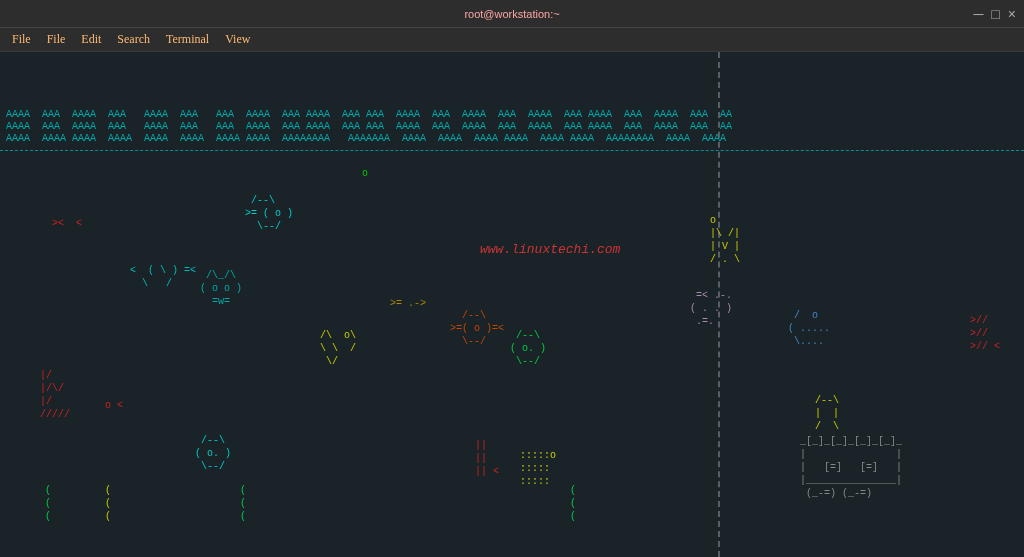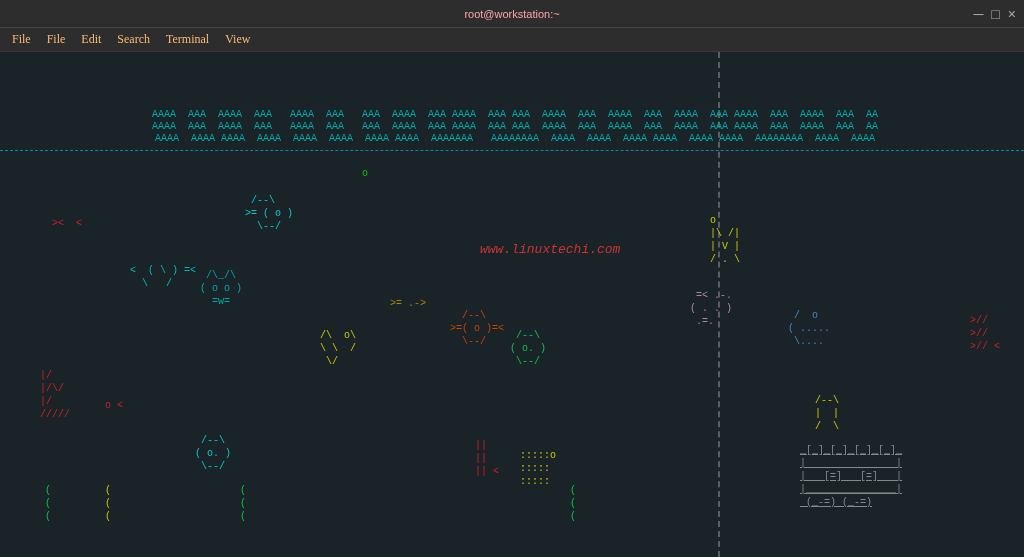--- a/index.html
+++ b/index.html
@@ -92,21 +92,20 @@
 
     
     .wave-row {
       position: absolute;
       left: 0;
       width: 1024px;
       color: #00aaaa;
       font-size: 10px;
       font-family: 'Courier New', monospace;
       white-space: pre;
-      text-align: center;
     }
 
     
     .creature {
       position: absolute;
       font-family: 'Courier New', monospace;
       font-size: 10px;
       white-space: pre;
       line-height: 13px;
     }
@@ -130,21 +129,21 @@
     <span class="menu-item">Search</span>
     <span class="menu-item">Terminal</span>
     <span class="menu-item">View</span>
   </div>
 
 <div id="terminal">
   <div class="dashed-hline"></div>
   <div class="dashed-vline"></div>
 <div class="wave-row" style="top: 57px;"> AAAA  AAA  AAAA  AAA   AAAA  AAA   AAA  AAAA  AAA AAAA  AAA AAA  AAAA  AAA  AAAA  AAA  AAAA  AAA AAAA  AAA  AAAA  AAA  AA</div>
     <div class="wave-row" style="top: 69px;"> AAAA  AAA  AAAA  AAA   AAAA  AAA   AAA  AAAA  AAA AAAA  AAA AAA  AAAA  AAA  AAAA  AAA  AAAA  AAA AAAA  AAA  AAAA  AAA  AA</div>
-    <div class="wave-row" style="top: 81px;"> AAAA  AAAA AAAA  AAAA  AAAA  AAAA  AAAA AAAA  AAAAAAA   AAAAAAAA  AAAA  AAAA  AAAA AAAA  AAAA AAAA  AAAAAAAA  AAAA  AAAA</div>
+    <div class="wave-row" style="top: 81px;"> AAAA  AAAA AAAA  AAAA  AAAA  AAAA  AAAA AAAA  AAAAAAAA   AAAAAAA  AAAA  AAAA  AAAA AAAA  AAAA AAAA  AAAAAAAA  AAAA  AAAA</div>
     <div class="creature" style="top: 165px; left: 52px; color: rgb(204, 34, 34);">&gt;&lt;  &lt;</div>
     <div class="creature" style="top: 142px; left: 245px; color: rgb(0, 204, 204);"> /--\
 &gt;= ( o )
   \--/</div>
     <div class="creature" style="top: 115px; left: 362px; color: rgb(0, 204, 0);">o</div>
     <div class="creature" style="top: 212px; left: 130px; color: rgb(0, 187, 187);">&lt;  ( \ ) =&lt;
   \   /</div>
     <div class="creature" style="top: 217px; left: 200px; color: rgb(0, 170, 170);"> /\_/\
 ( o o )
   =w=</div>
@@ -190,21 +189,21 @@
 (</div>
     <div class="creature" style="top: 342px; left: 815px; color: rgb(204, 204, 0);">/--\
 |  |
 /  \</div>
     <div class="creature" style="top: 387px; left: 475px; color: rgb(204, 34, 34);">||
 ||
 || &lt;</div>
     <div class="creature" style="top: 397px; left: 520px; color: rgb(204, 204, 0);">:::::o
 :::::
 :::::</div>
-    <div class="creature" style="top: 392px; left: 800px; color: rgb(136, 136, 136); text-decoration: underline;">_[_]_[_]_[_]_[_]_
+    <div class="creature" style="top: 383px; left: 800px; color: rgb(136, 136, 136);">_[_]_[_]_[_]_[_]_
 |               |
 |   [=]   [=]   |
 |_______________|
  (_-=) (_-=)</div>
     <div class="creature" style="top: 432px; left: 570px; color: rgb(0, 204, 68);">(
 (
 (</div>
     <div style="position: absolute; top: 190px; left: 480px; color: rgb(204, 51, 51); font-family: &quot;Courier New&quot;, monospace; font-size: 13px; font-style: italic; white-space: pre;">www.linuxtechi.com</div>
   </div>
 

